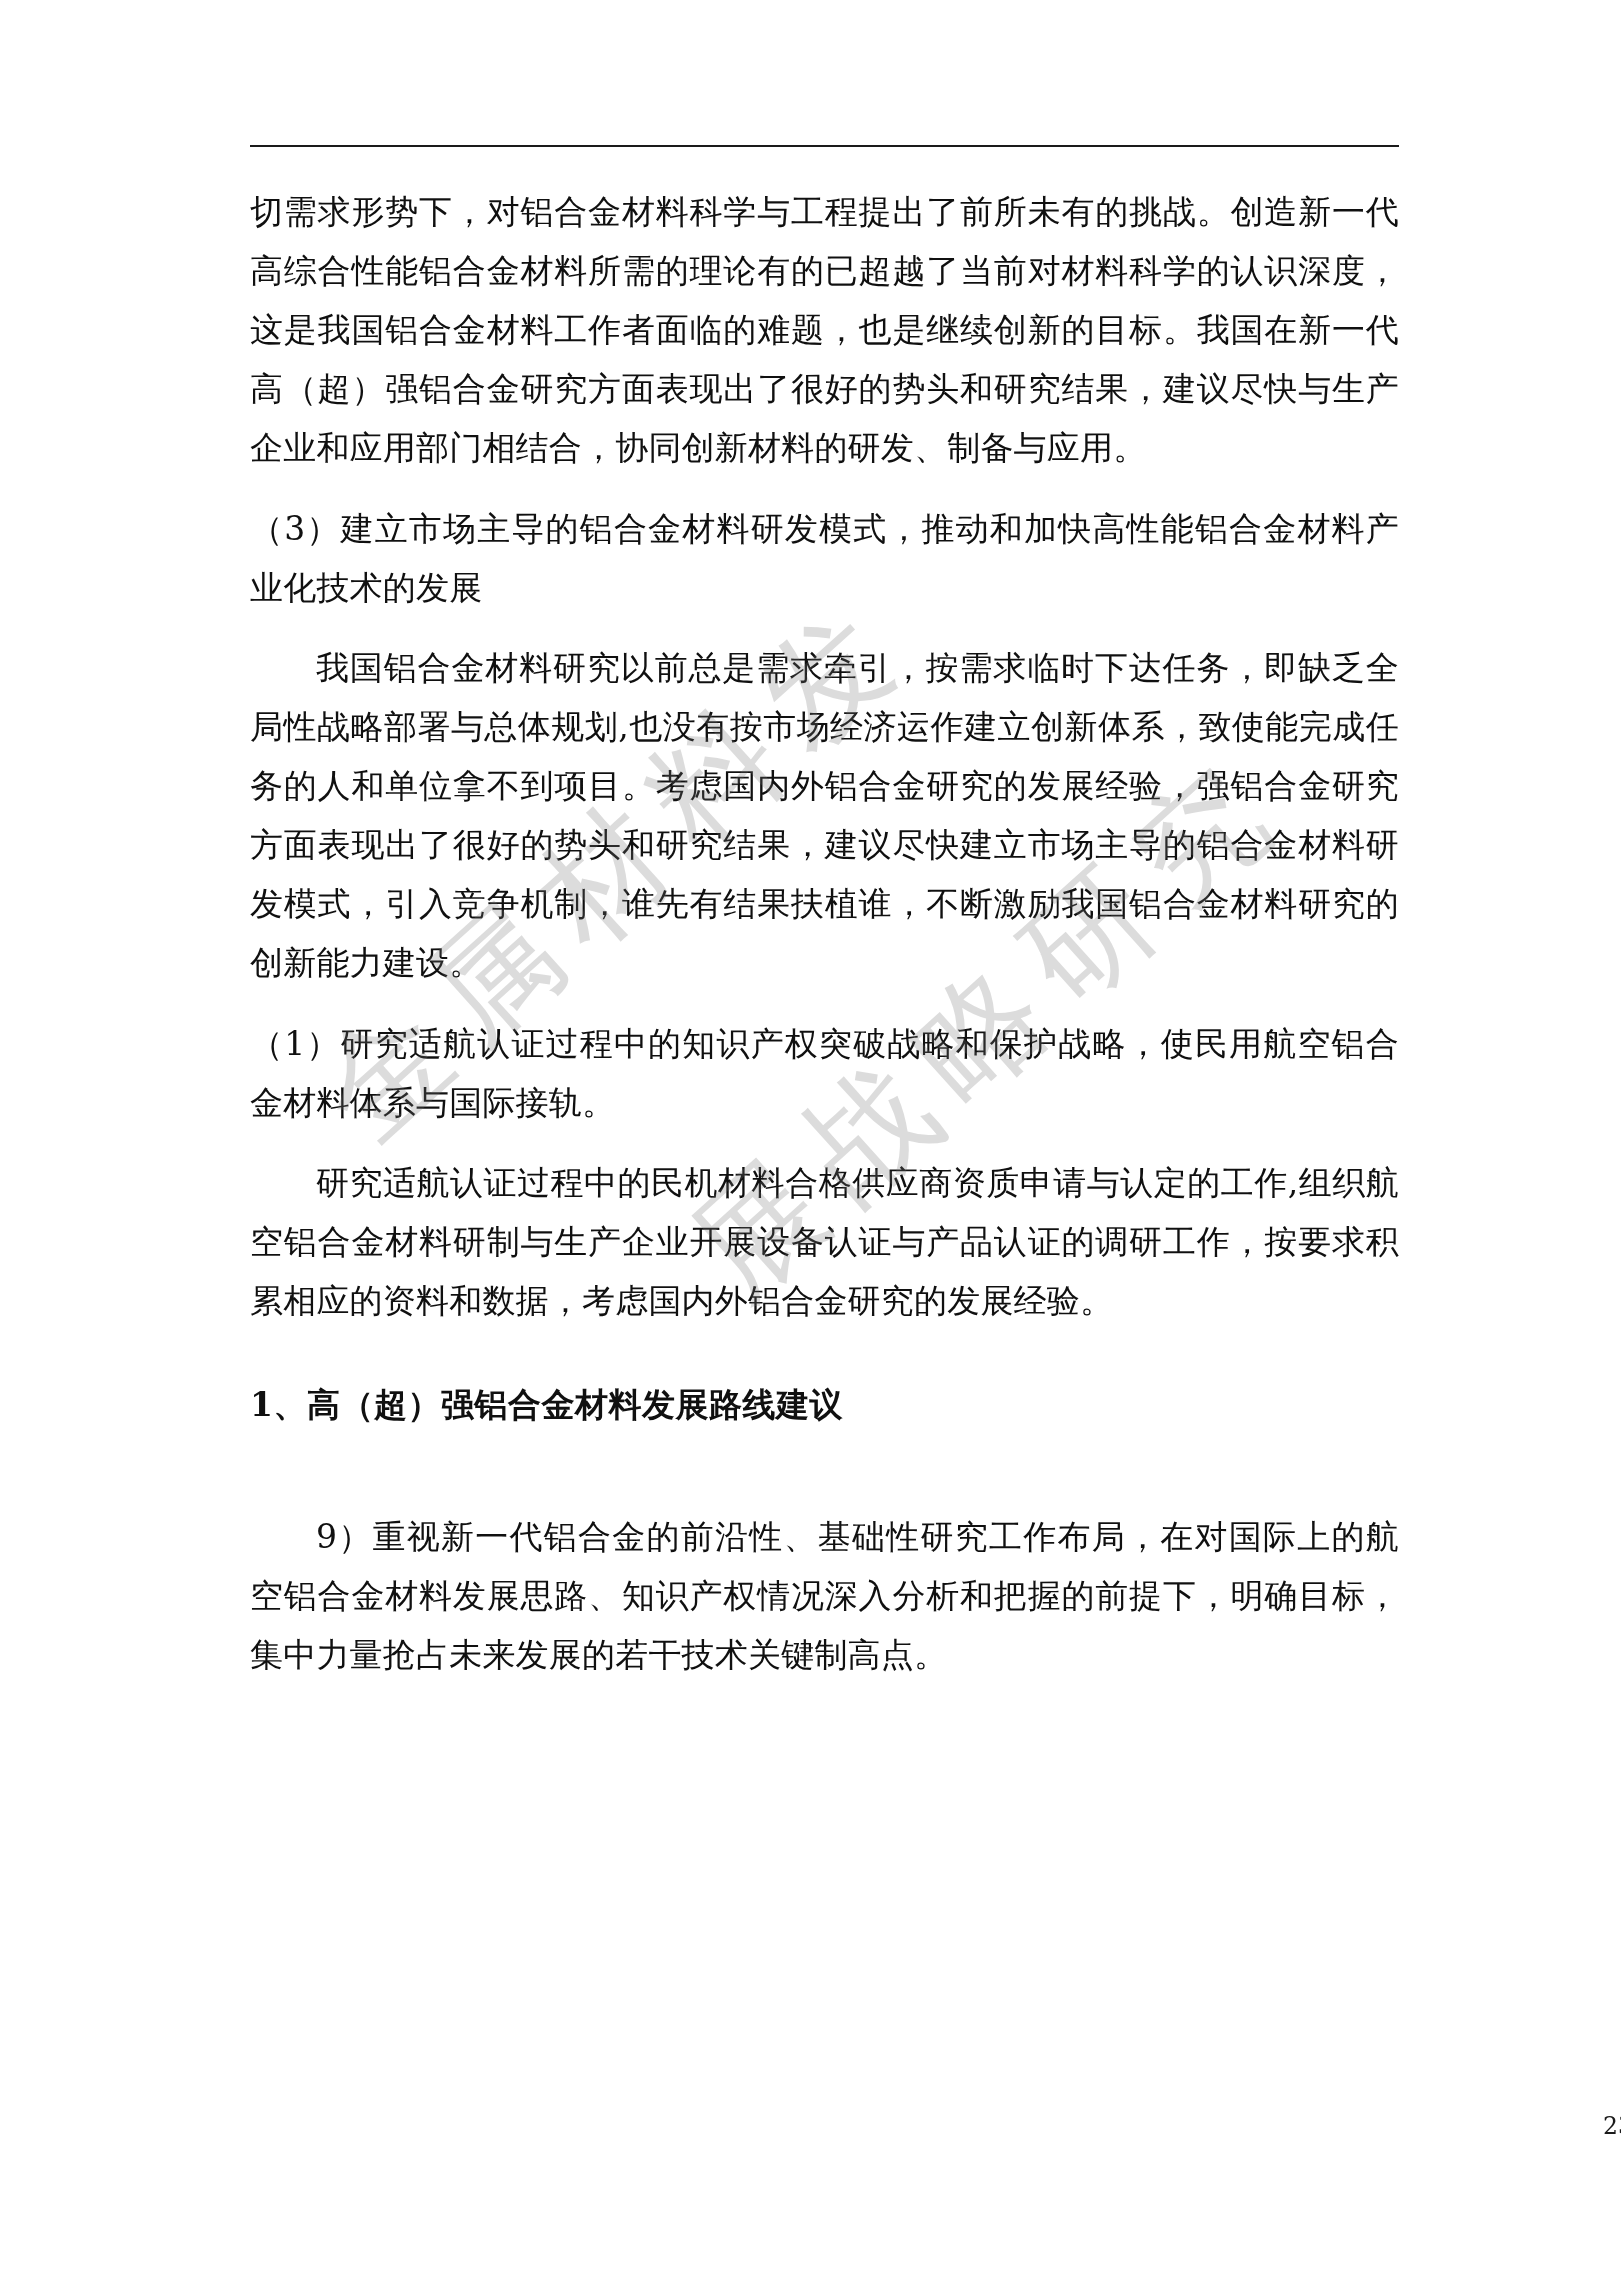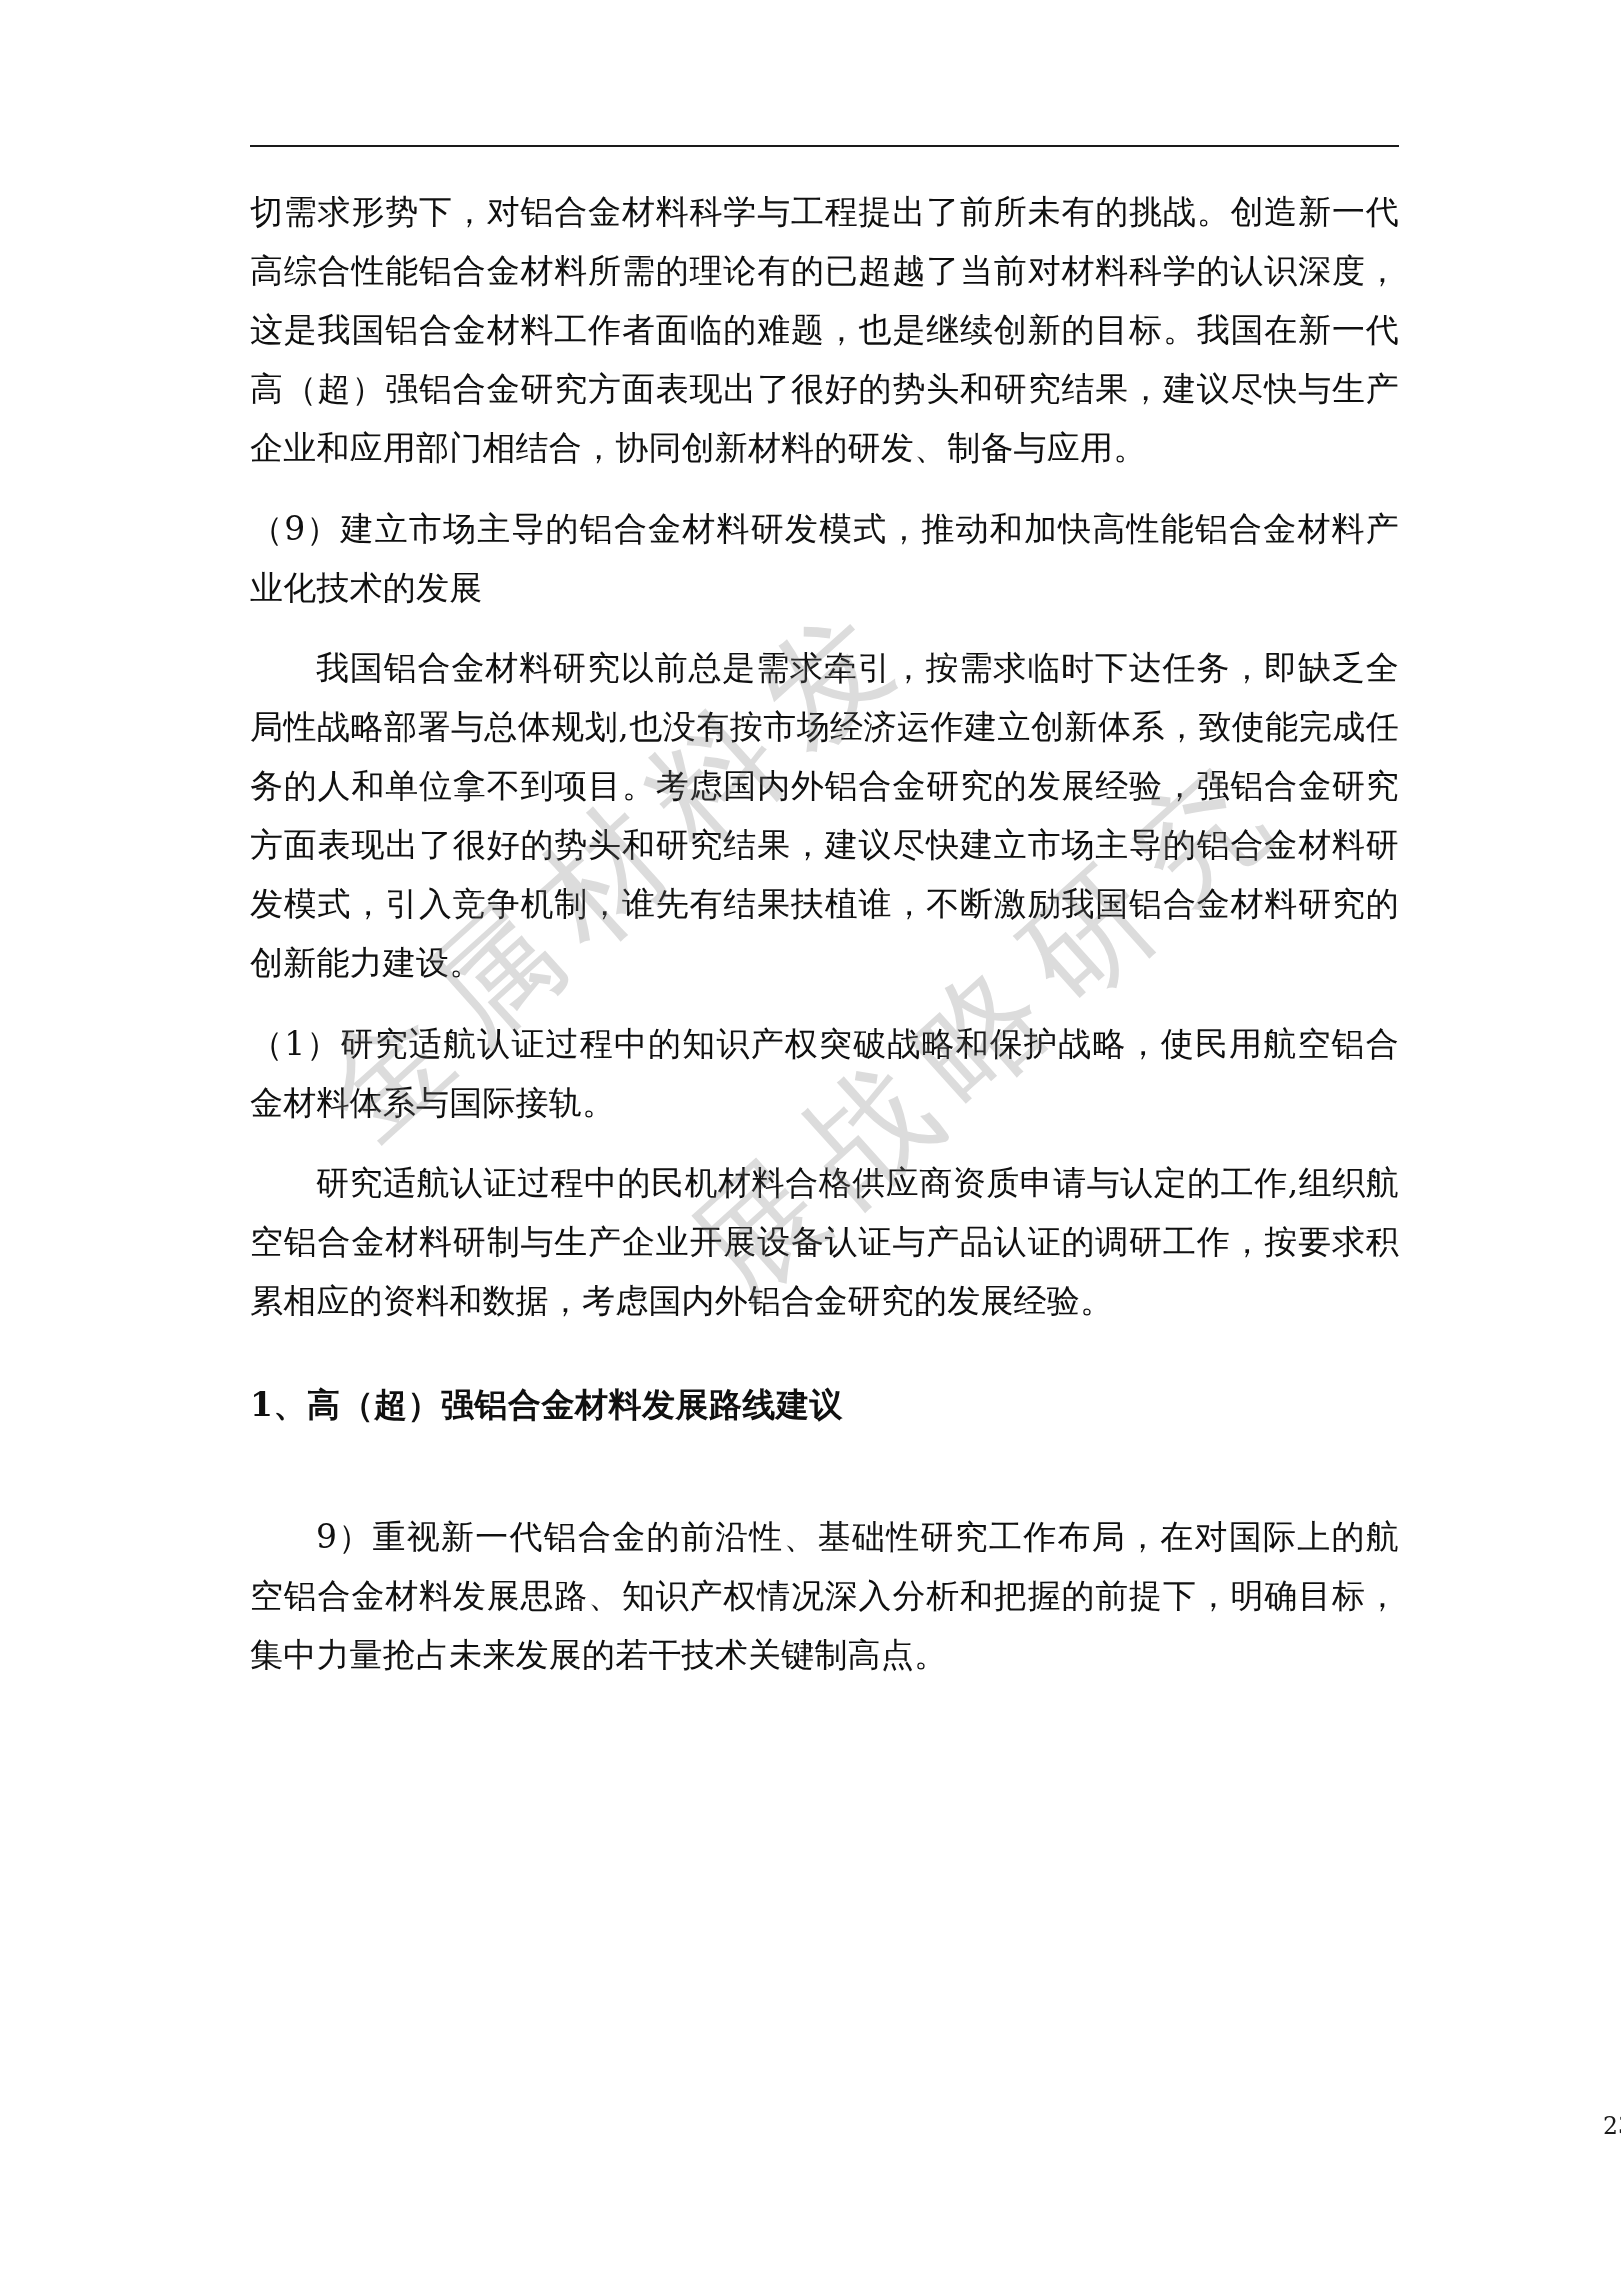--- a/index.html
+++ b/index.html
@@ -96,21 +96,21 @@
 <div class="page">
 
   <div class="header-rule"></div>
 
   <div class="content">
 
     <p class="noindent">切需求形势下，对铝合金材料科学与工程提出了前所未有的挑战。创造新一代高综合性能铝合金材料所需的理论有的已超越了当前对材料科学的认识深度，这是我国铝合金材料工作者面临的难题，也是继续创新的目标。我国在新一代高（超）强铝合金研究方面表现出了很好的势头和研究结果，建议尽快与生产企业和应用部门相结合，协同创新材料的研发、制备与应用。</p>
 
     <div class="gap-md"></div>
 
-    <p class="noindent">（9）建立市场主导的铝合金材料研发模式，推动和加快高性能铝合金材料产业化技术的发展</p>
+    <p class="noindent">（3）建立市场主导的铝合金材料研发模式，推动和加快高性能铝合金材料产业化技术的发展</p>
 
     <div class="gap-md"></div>
 
     <p class="indent">我国铝合金材料研究以前总是需求牵引，按需求临时下达任务，即缺乏全局性战略部署与总体规划,也没有按市场经济运作建立创新体系，致使能完成任务的人和单位拿不到项目。考虑国内外铝合金研究的发展经验，强铝合金研究方面表现出了很好的势头和研究结果，建议尽快建立市场主导的铝合金材料研发模式，引入竞争机制，谁先有结果扶植谁，不断激励我国铝合金材料研究的创新能力建设。</p>
 
     <div class="gap-md"></div>
 
     <p class="noindent">（1）研究适航认证过程中的知识产权突破战略和保护战略，使民用航空铝合金材料体系与国际接轨。</p>
 
     <div class="gap-md"></div>

